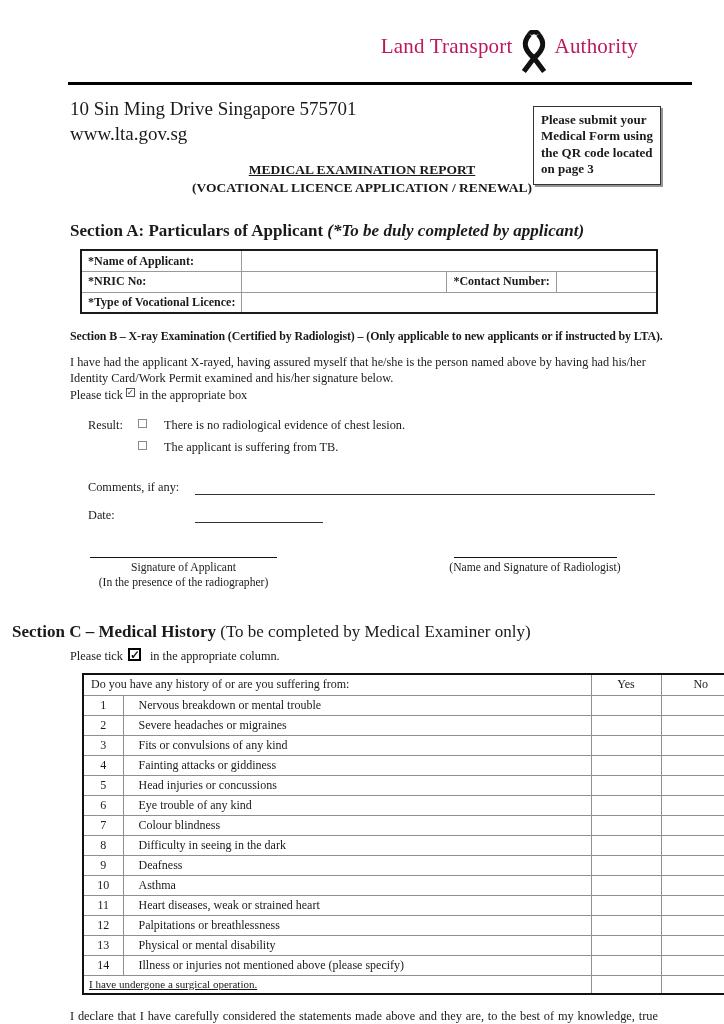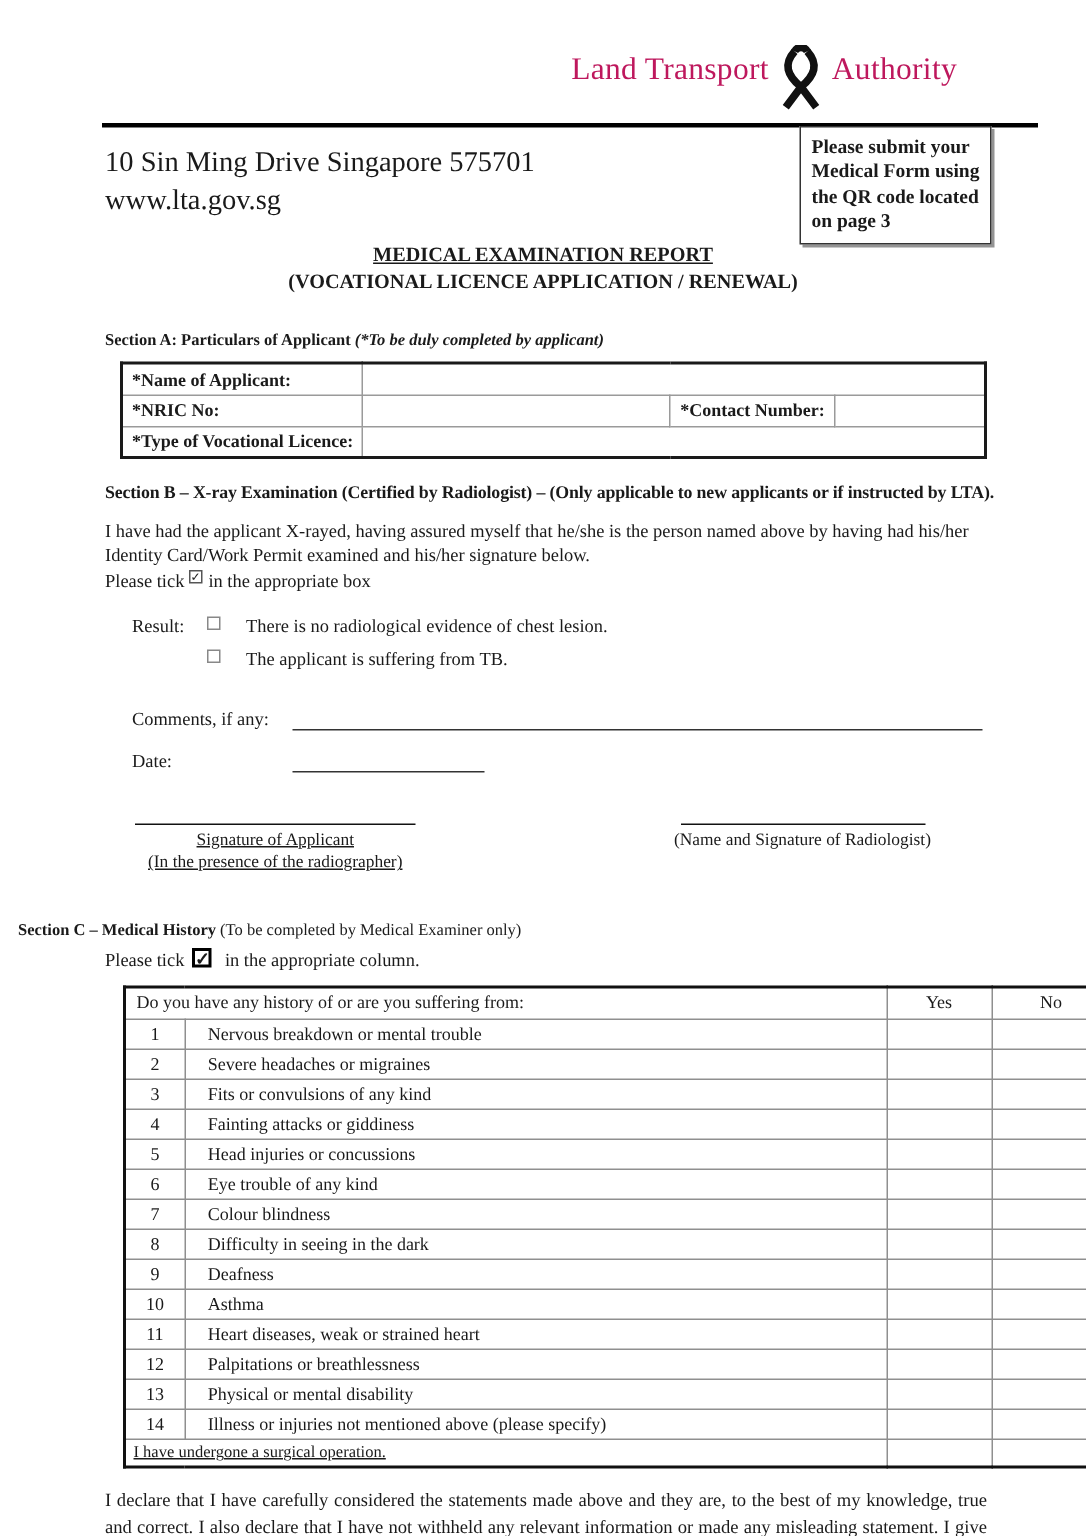--- a/index.html
+++ b/index.html
@@ -16,31 +16,31 @@
   }
   
   .logo-row { padding-top:26px; text-align:right; padding-right:86px; white-space:nowrap; }
   .logo-text { font-size:21px; color:#be185d; letter-spacing:0.2px; }
   .ribbon { display:inline-block; vertical-align:middle; margin:0 2px; position:relative; top:4px; }
   .head-rule { height:3px; background:#000; margin:8px 32px 0 68px; }
 
   .address { margin:11px 0 0 70px; font-size:19px; line-height:1.32; }
 
   .qr-box {
-    position:absolute; left:533px; top:84px; width:128px;
+    position:absolute; left:533px; top:106px; width:128px;
     border:1px solid #333; box-shadow:2px 2px 0 rgba(60,60,60,.55);
     padding:5px 7px 7px 7px;
     font-weight:bold; font-size:13px; line-height:1.25;
     background:#fff;
   }
 
   .title-block { margin-top:15px; text-align:center; font-weight:bold; font-size:13.5px; line-height:1.3; }
   .title-block .u { text-decoration:underline; }
 
-  .sec-head { margin:25px 0 0 70px; font-size:11px; }
+  .sec-head { margin:25px 0 0 70px; font-size:17px; }
   .sec-head .b { font-weight:bold; }
   .sec-head .bi { font-weight:bold; font-style:italic; }
 
   
   table { border-collapse:collapse; }
   .tableA { margin:8px 0 0 80px; width:578px; font-size:12px; }
   .tableA td { border:1px solid #9a9a9a; height:21px; padding:1px 6px; vertical-align:middle; }
   .tableA { border:2px solid #1a1a1a; }
   .tableA .lbl { font-weight:bold; white-space:nowrap; }
   .tableA .c1 { width:108px; }
@@ -59,21 +59,21 @@
 
   .fill-row { display:flex; align-items:flex-end; margin:20px 0 0 88px; }
   .fill-lbl { width:107px; }
   .line { border-bottom:1.4px solid #333; height:14px; }
   .line-long { width:460px; }
   .line-short { width:128px; }
 
   .sig-row { display:flex; justify-content:space-between; margin:34px 84px 0 90px; }
   .sig-block { text-align:center; font-size:11.6px; line-height:1.35; }
   .sig-block .sig-line { border-top:1.7px solid #111; margin:0 auto 2px auto; }
-  .sb-l1 { width:187px;text-decoration:underline; }
+  .sb-l1 { width:187px; }
   .sb-l1 .sig-line { width:187px; }
   .sb-r1 { width:210px; }
   .sb-r1 .sig-line { width:163px; }
   .nowrap { white-space:nowrap; }
 
   .tickline-c { margin:7px 0 0 70px; }
   .cb-big { display:inline-block; width:13px; height:13px; border:2px solid #000; font-size:12px; line-height:11px; font-weight:bold; text-align:center; vertical-align:middle; position:relative; top:-3px; margin:0 9px 0 5px; }
 
   .tableC { margin:9px 0 0 82px; width:660px; font-size:12px; border:2.5px solid #111; }
   .tableC td { border:1px solid #8f8f8f; padding:2px 4px; height:19px; vertical-align:middle; }

